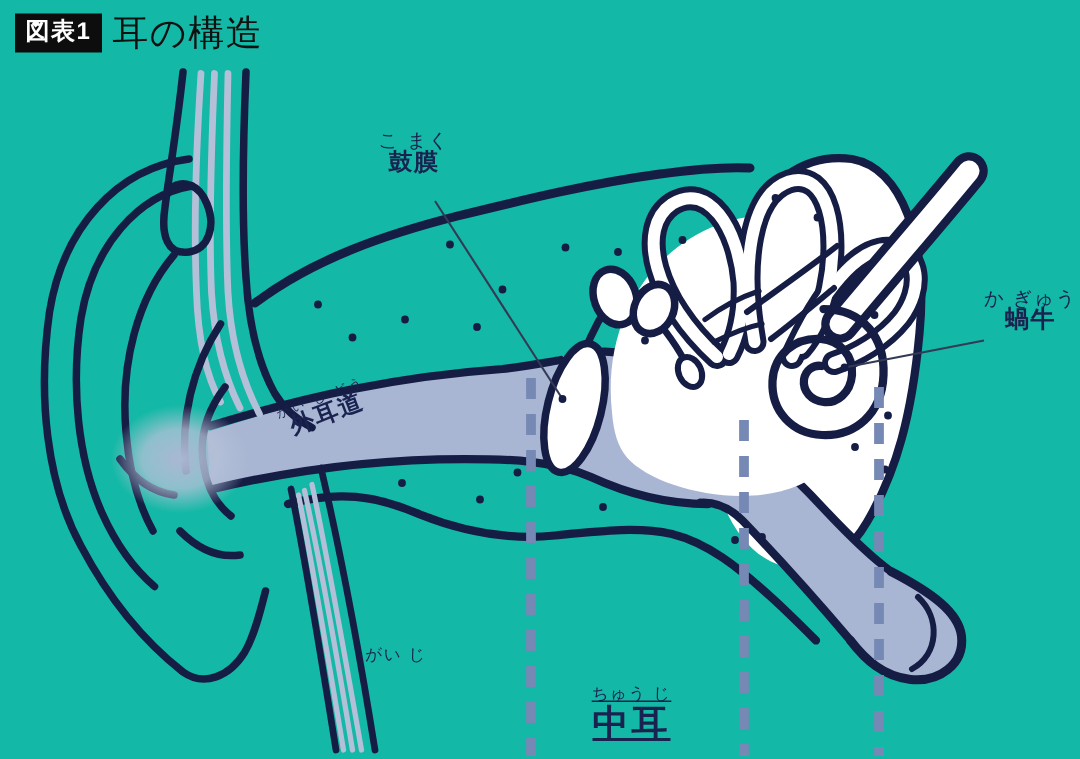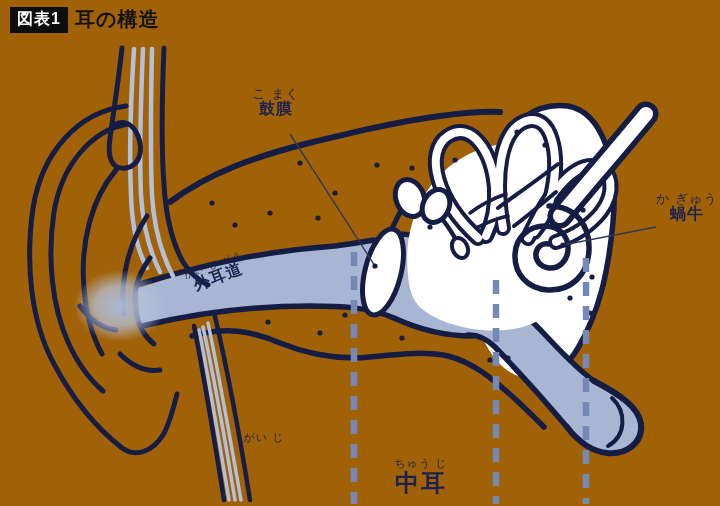--- a/index.html
+++ b/index.html
@@ -1,23 +1,23 @@
 <!DOCTYPE html>
 <html><head>
 <meta charset="utf-8">
 <style>
   html,body{margin:0;padding:0;background:#fff;}
-  #stage{position:relative;width:720px;height:506px;background:#a16207;overflow:hidden;
+  #stage{position:relative;width:720px;height:506px;background:#14b8a6;overflow:hidden;
          font-family:"Liberation Sans","DejaVu Sans",sans-serif;}
   #artwork{position:absolute;left:0;top:0;}
   
   .title-row{position:absolute;left:10px;top:6px;display:flex;align-items:center;gap:7px;z-index:30;}
   .title-badge{background:#0d0d0d;color:#ffffff;font-weight:bold;font-size:16px;
                padding:2px 7px 3px 7px;letter-spacing:1px;}
-  .title-text{color:#111111;font-weight:bold;font-size:20px;letter-spacing:1px;}
+  .title-text{color:#111111;font-weight:normal;font-size:24px;letter-spacing:1px;}
   
   .ana-label{position:absolute;text-align:center;color:#1a2350;z-index:25;line-height:1.05;}
   .furi{font-size:13px;letter-spacing:1px;white-space:nowrap;}
   .kanji{font-size:16px;font-weight:bold;letter-spacing:1px;white-space:nowrap;}
   .ana-label.bottom .furi{font-size:11px;}
   .ana-label.bottom .kanji{font-size:24px;letter-spacing:2px;}
   .ana-label.canal{transform:rotate(-21deg);transform-origin:left center;}
   .ana-label.canal .furi{font-size:8.5px;letter-spacing:2px;}
   .ana-label.canal .kanji{font-size:16px;letter-spacing:1px;}
 </style>
@@ -170,19 +170,19 @@
 
   <div class="ana-label canal" style="left:170px;top:278px;width:100px;">
     <div class="furi">がい じ どう</div>
     <div class="kanji">外耳道</div>
   </div>
 
   <div class="ana-label bottom" style="left:204px;top:432px;width:120px;">
     <div class="furi">がい じ</div>
   </div>
 
-  <div class="ana-label bottom" style="left:361px;top:458px;width:120px;">
+  <div class="ana-label bottom" style="left:361px;top:458px;width:120px;text-decoration:underline;">
     <div class="furi">ちゅう じ</div>
     <div class="kanji">中耳</div>
   </div>
 
 
 </div>
 
 </body></html>

